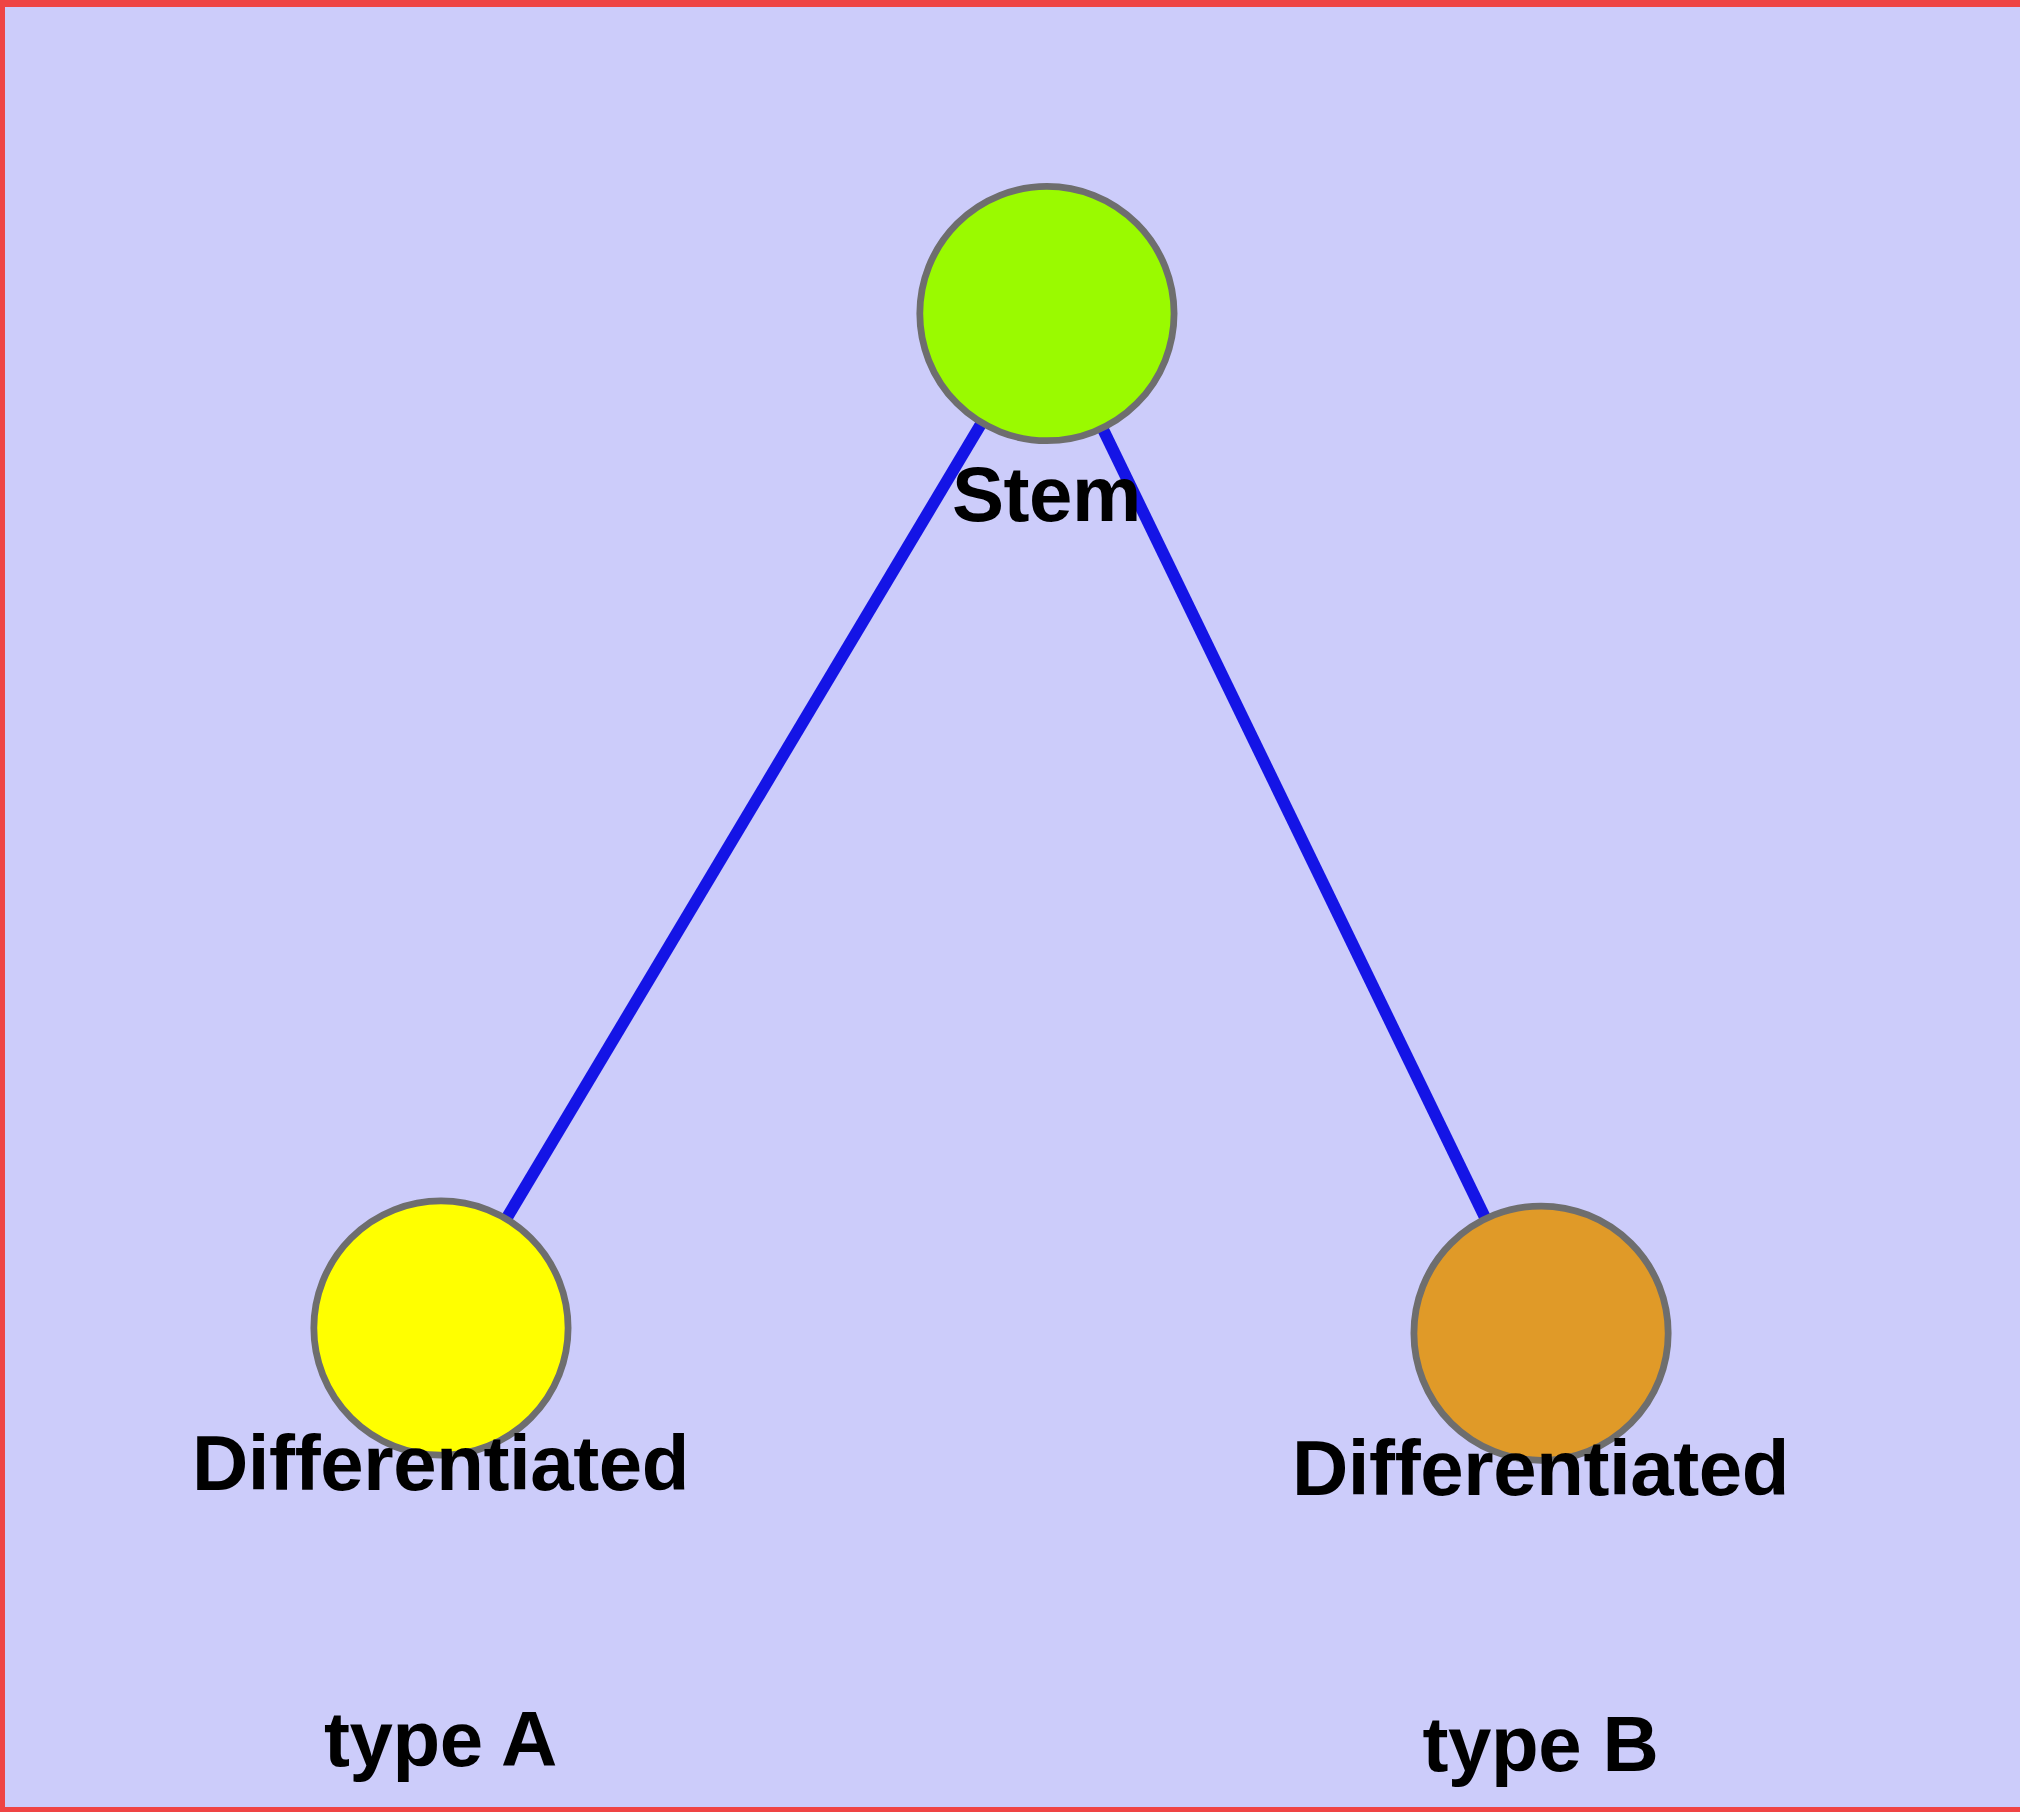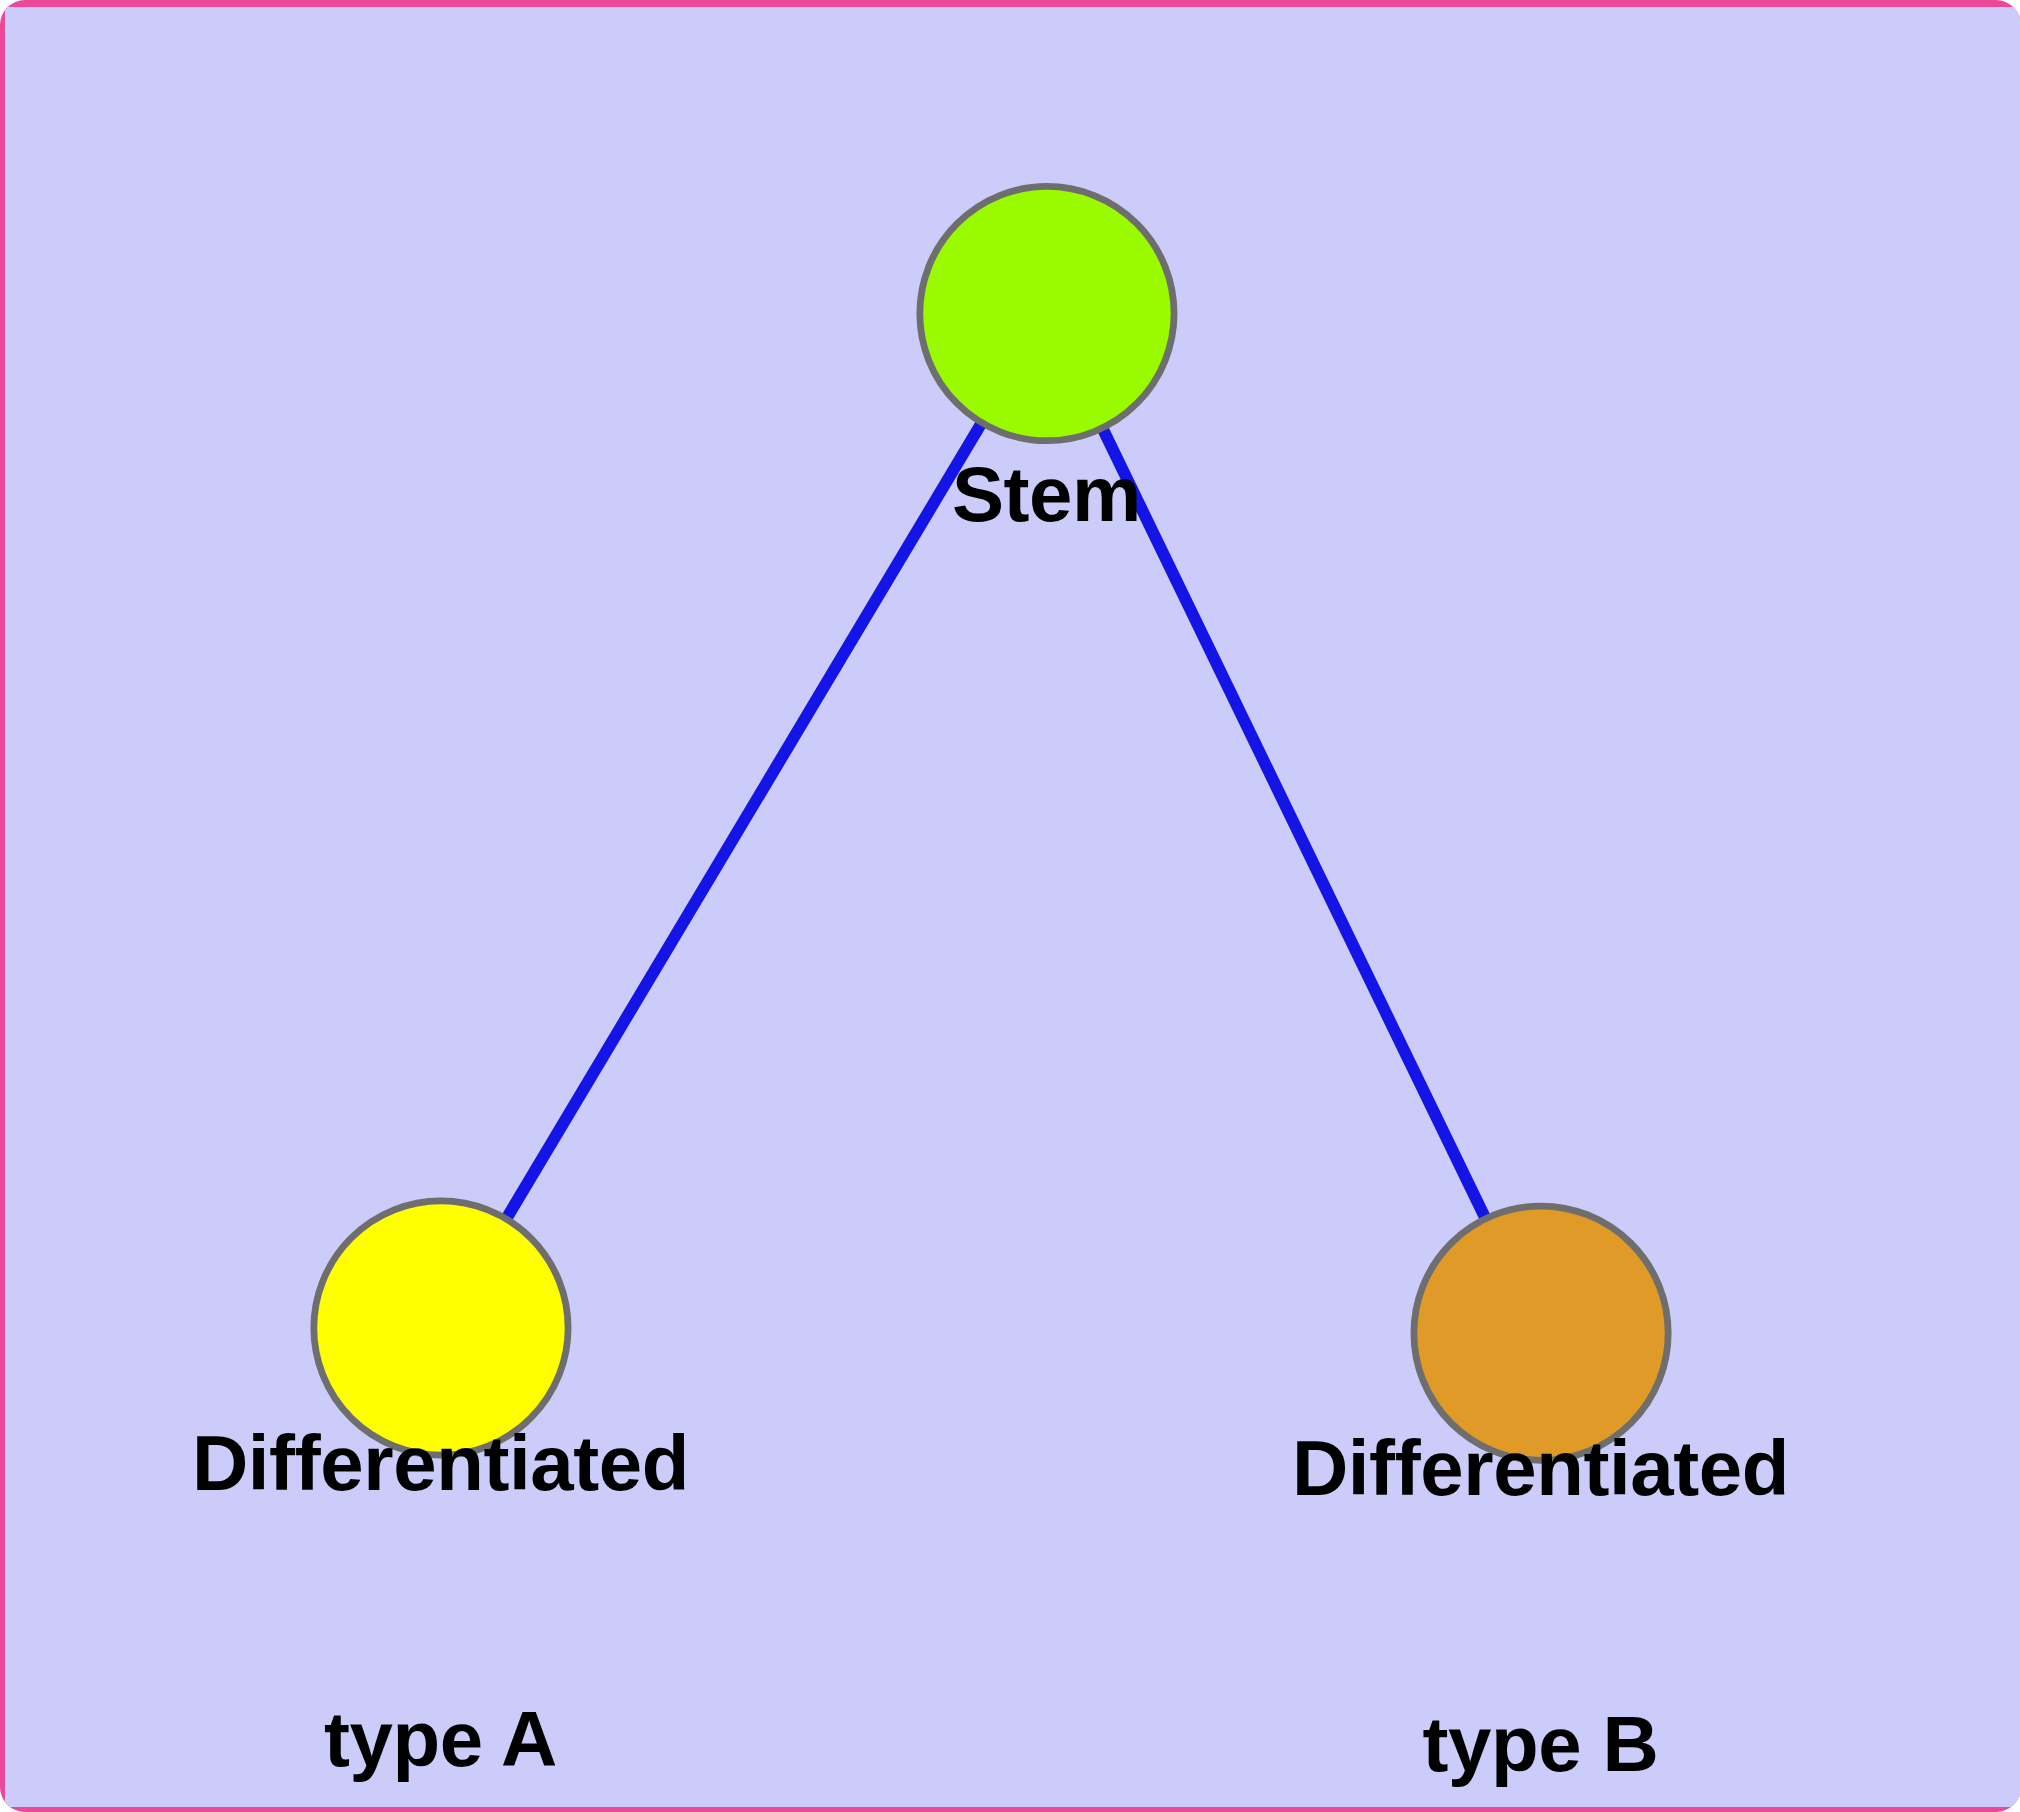--- a/index.html
+++ b/index.html
@@ -4,24 +4,23 @@
 <style>
   html, body {
     margin: 0;
     padding: 0;
     background: #ffffff;
   }
   #canvas {
     position: relative;
     width: 2021px;
     height: 1812px;
-    background: #ec4899;
+    background: #ef4444;
     overflow: hidden;
     font-family: "Liberation Sans", sans-serif;
-    border-radius: 25px;
   }
   #plot-bg {
     position: absolute;
     left: 5.1px;
     top: 6.8px;
     width: 2015px;
     height: 1800px;
     background: #ccccfa;
   }
   #graph-svg {

